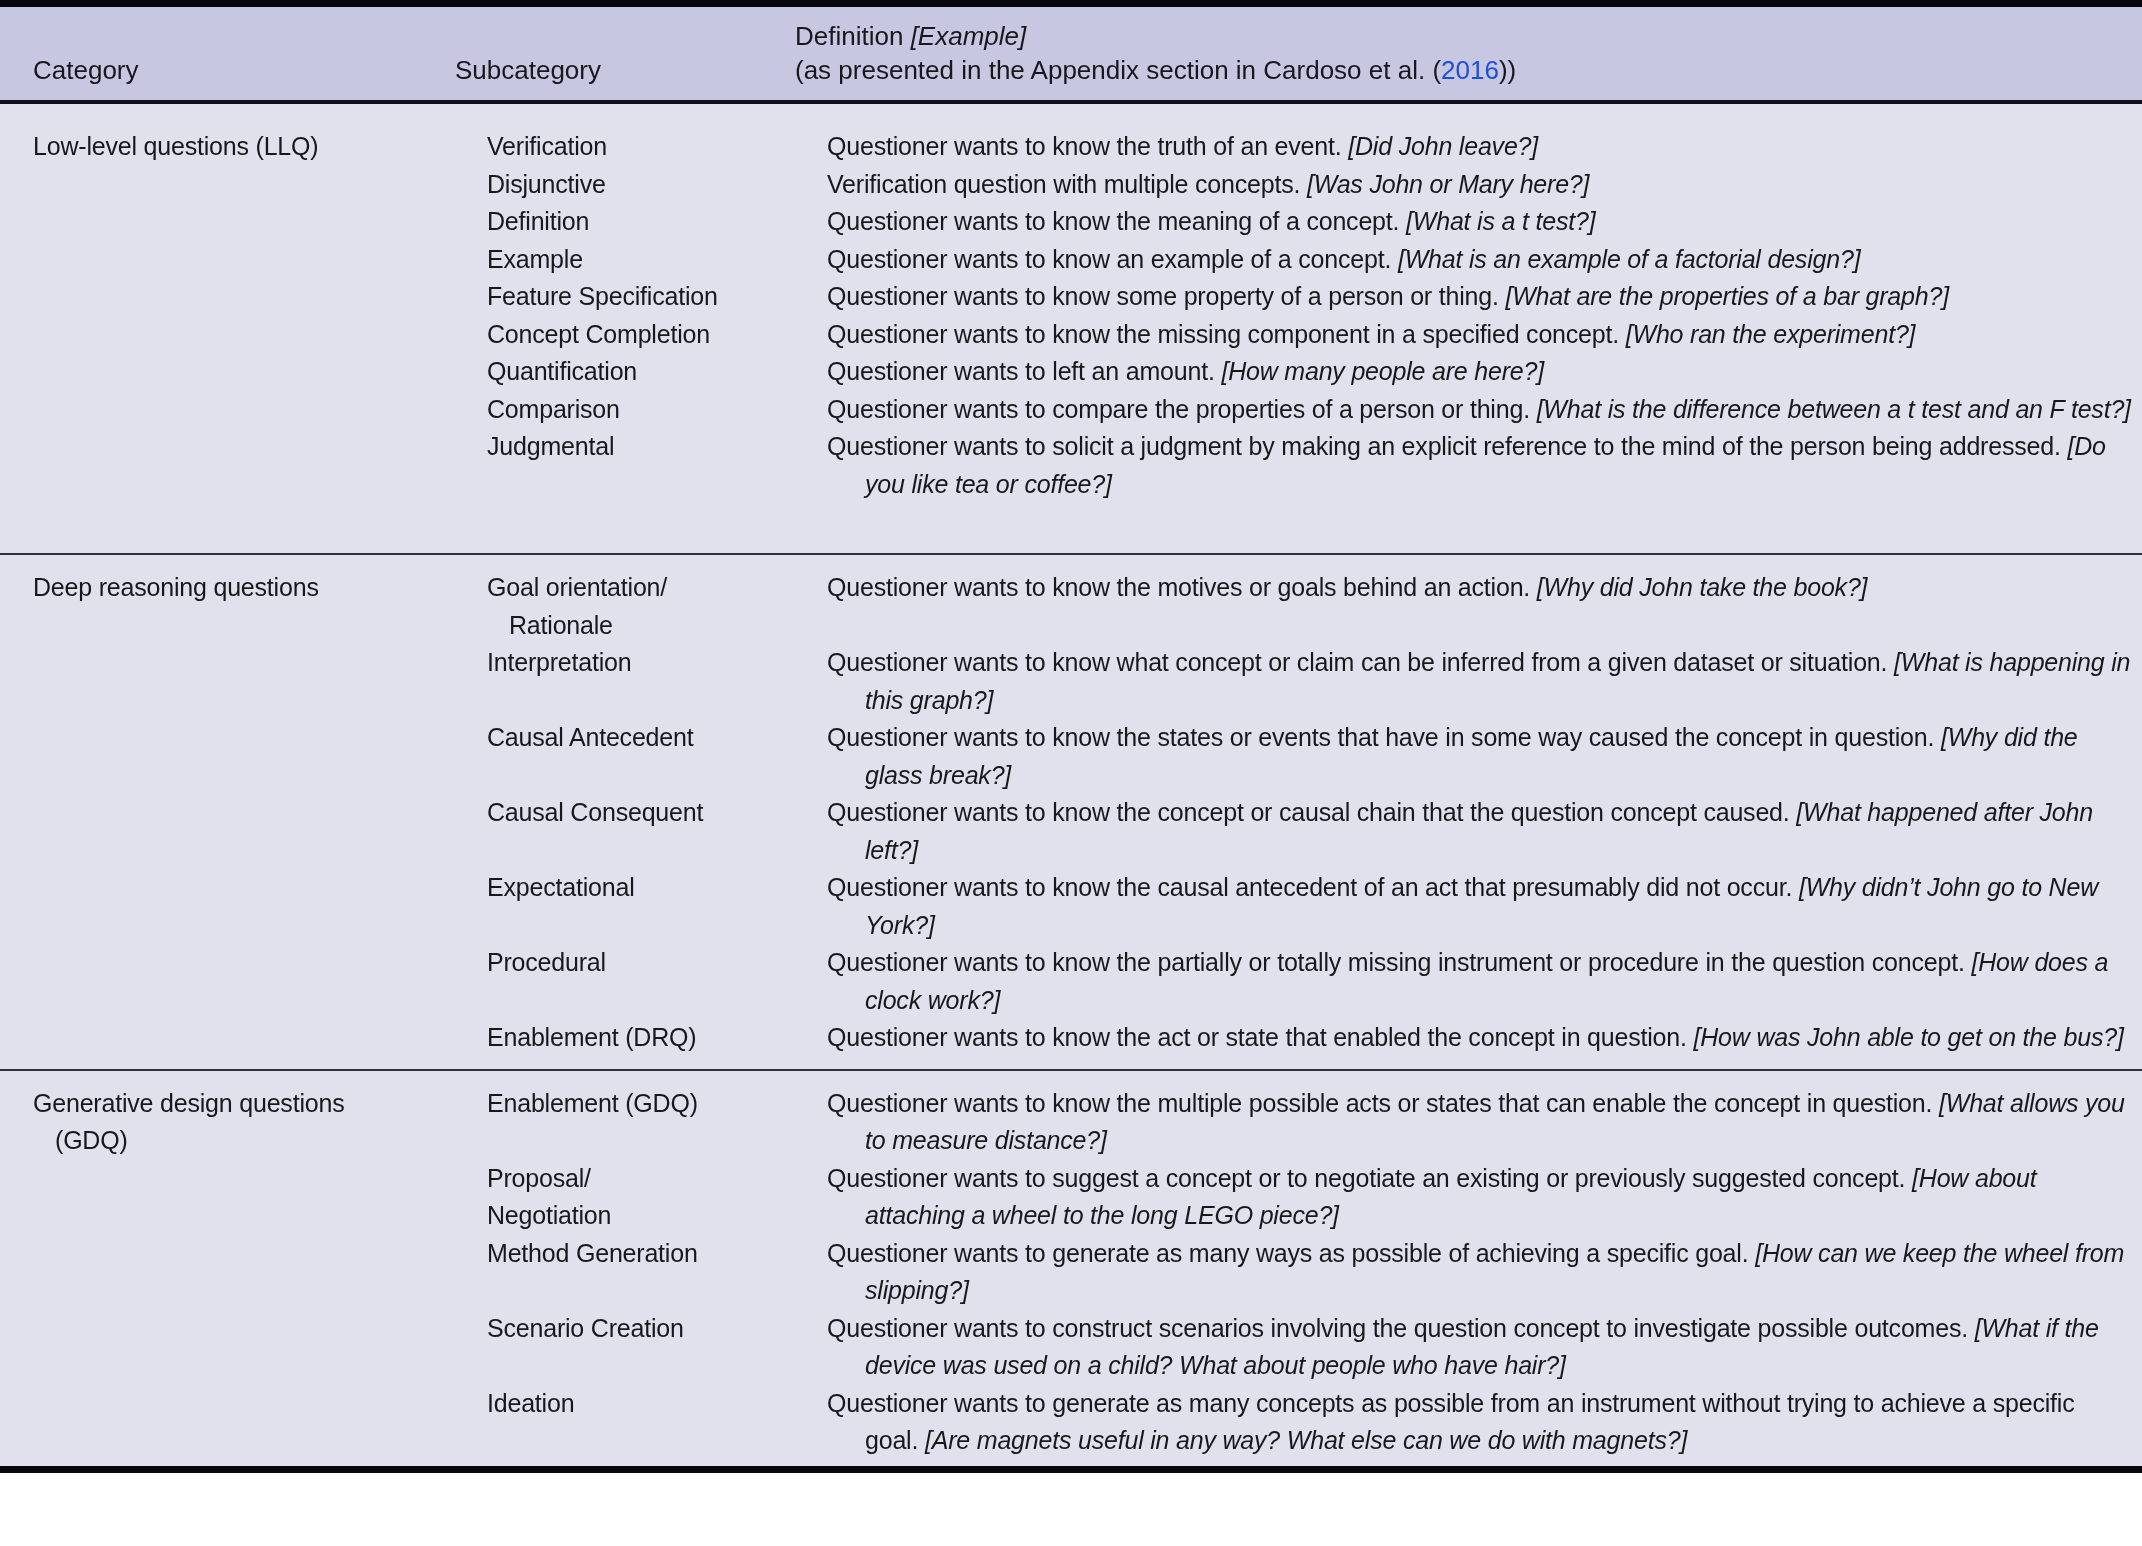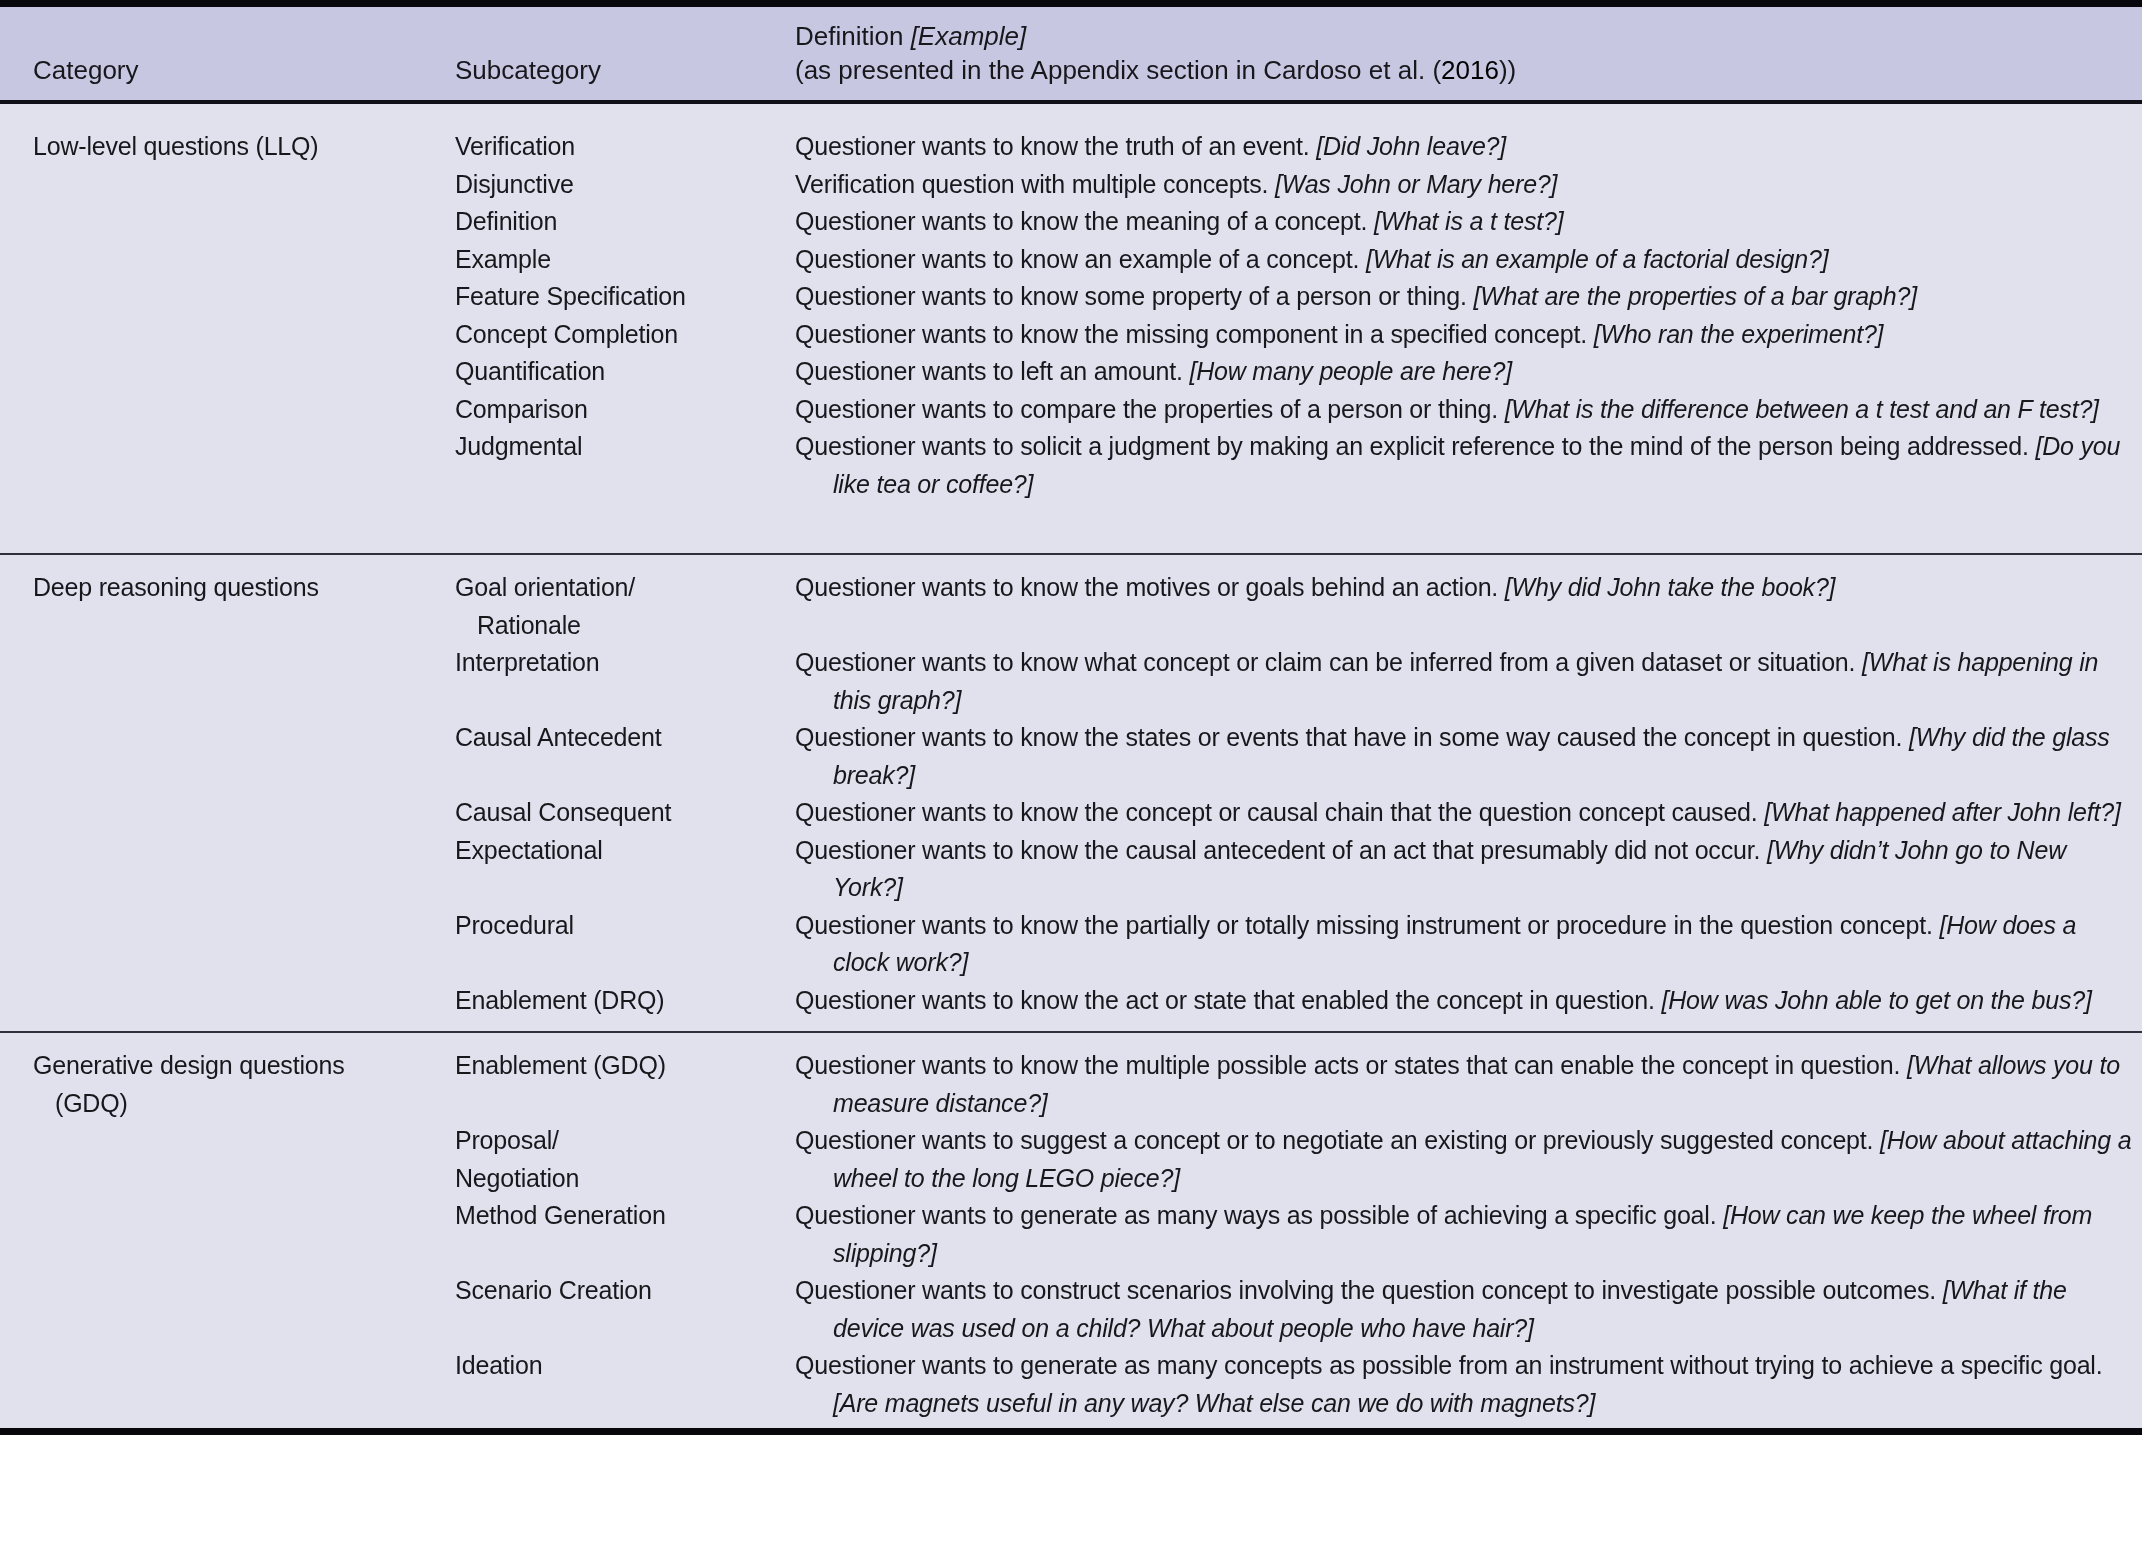--- a/index.html
+++ b/index.html
@@ -31,40 +31,41 @@
     background: #e1e1ee;
     border-bottom: 7px solid #08080c;
     font-size: 25px;
     line-height: 37.5px;
     letter-spacing: -0.2px;
   }
   .tsection {
     display: flex;
     padding: 24px 8px 50px 33px;
     border-bottom: 2px solid #30303a;
+    gap: 32px;
   }
   .tsection.drq { padding-top: 14px; padding-bottom: 12px; }
   .tsection.gdq { padding-top: 14px; padding-bottom: 6px; border-bottom: none; }
   .cat { width: 422px; flex: 0 0 422px; }
   .cat .catline { display: block; }
   .rows { flex: 1 1 auto; min-width: 0; }
   .trow {
     display: grid;
     grid-template-columns: 340px 1fr;
     align-items: start;
   }
   .sub span { display: block; }
   .indent { padding-left: 22px; }
   .def {
     padding-left: 38px;
     text-indent: -38px;
   }
   .ex { font-style: italic; }
   .year {
-    color: #000000;
+    color: #1d4ed8;
     text-decoration: none;
     cursor: pointer;
     margin-top: 44px;
   }
 </style>
 </head>
 <body>
 
 <div class="paper-table">
 

